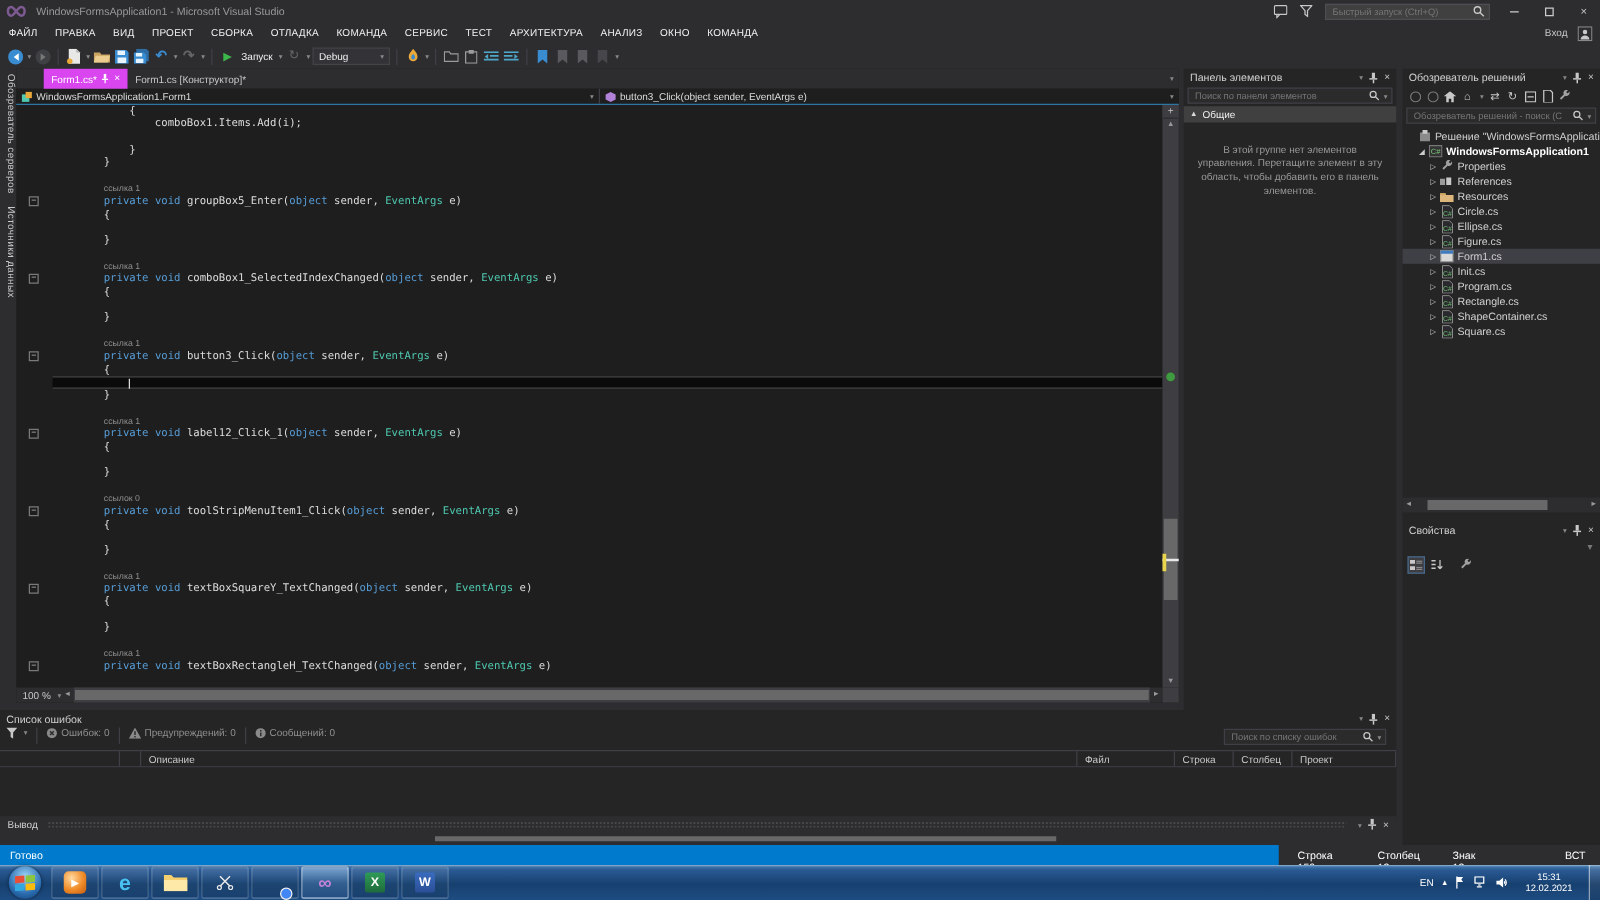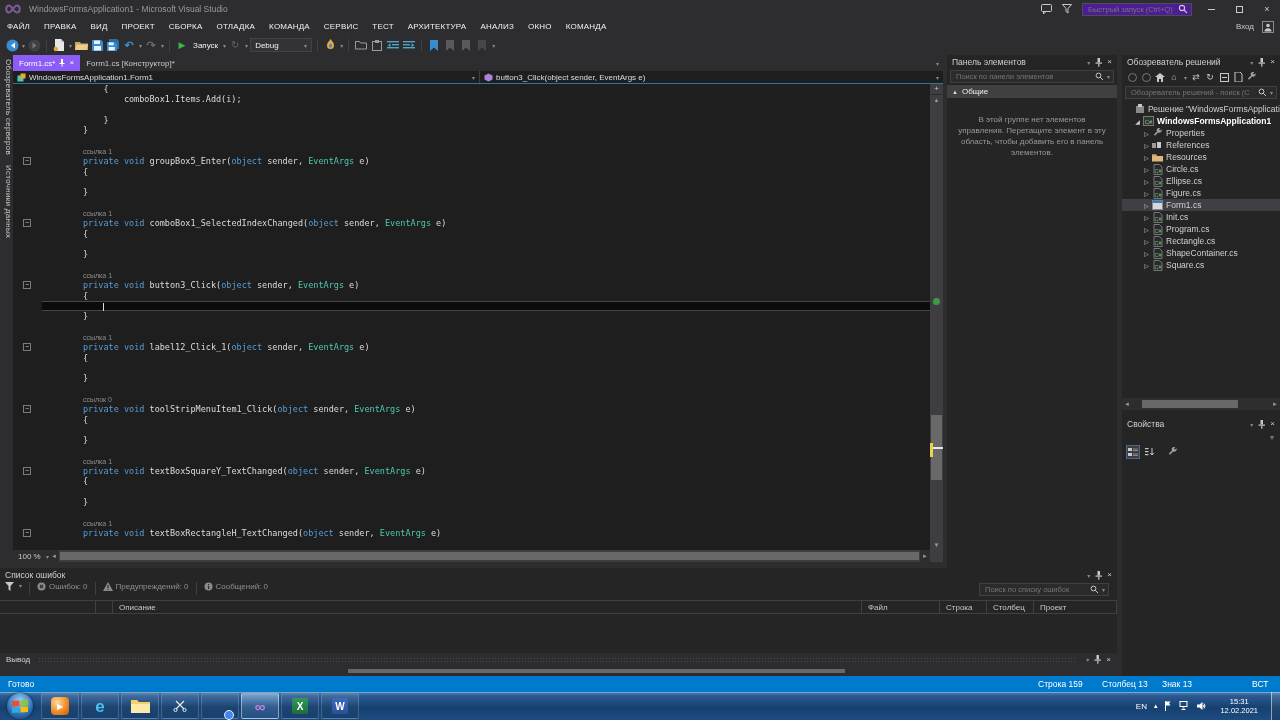--- a/index.html
+++ b/index.html
@@ -6,21 +6,21 @@
   *{box-sizing:border-box;}
   .root{position:relative;width:1280px;height:720px;background:#2D2D30;overflow:hidden;
         font-family:"Liberation Sans",sans-serif;color:#D0D0D0;font-size:8px;}
   svg{display:block;}
   .gx{color:#C8C8C8;font-size:8px;line-height:1;}
   
   .titlebar{position:absolute;left:0;top:0;right:0;height:18px;display:flex;align-items:center;}
   .vslogo{margin-left:5px;}
   .title-text{color:#999;font-size:8.5px;margin-left:8px;}
   .tb-right{margin-left:auto;display:flex;align-items:center;gap:10px;margin-right:4px;}
-  .quicklaunch{width:110px;height:13px;border:1px solid #4D4D52;background:#4c1d95;display:flex;align-items:center;padding:0 3px;}
+  .quicklaunch{width:132px;height:13px;border:1px solid #4D4D52;background:#404040;display:flex;align-items:center;padding:0 3px;}
   .quicklaunch input{flex:1;background:transparent;border:0;outline:none;color:#8A8A8A;font-size:7.5px;font-family:inherit;min-width:0;}
   .winbtn{width:18px;height:12px;display:flex;align-items:center;justify-content:center;color:#CCC;font-size:9px;line-height:1;}
   .minglyph{display:inline-block;width:7px;height:0;border-bottom:1px solid #CCC;}
   .restglyph{position:relative;display:inline-block;width:7px;height:7px;border:1px solid #CCC;}
   
   .menubar{position:absolute;left:0;top:18px;right:0;height:17px;display:flex;align-items:center;color:#F1F1F1;}
   .mi{padding:0 7px;font-size:8px;letter-spacing:.2px;}
   .menu-right{margin-left:auto;display:flex;align-items:center;gap:8px;margin-right:6px;color:#C8C8C8;}
   
   .vstoolbar{position:absolute;left:0;top:35px;right:0;height:20px;display:flex;align-items:center;gap:2px;padding-left:5px;}
@@ -33,21 +33,21 @@
   .refr{color:#666;font-size:10px;line-height:1;}
   .runlabel{color:#F1F1F1;font-size:8px;margin:0 2px;}
   .combo{width:62px;height:14px;background:#333337;border:1px solid #434346;color:#F1F1F1;display:flex;align-items:center;justify-content:space-between;padding:0 4px;font-size:8px;}
   
   .side-tabs{position:absolute;left:0;top:55px;width:13px;height:507px;background:#2D2D30;display:flex;flex-direction:column;gap:10px;padding-top:4px;}
   .vtab{writing-mode:vertical-rl;font-size:8px;color:#C8C8C8;letter-spacing:.3px;margin-left:2px;}
   
   .editor{position:absolute;left:13px;top:55px;width:930px;height:507px;background:#1E1E1E;}
   .tabrow{height:16px;background:#2D2D30;display:flex;align-items:stretch;}
   .tab{display:flex;align-items:center;padding:0 6px;font-size:8px;gap:4px;color:#C8C8C8;}
-  .tab.active{background:#8b5cf6;color:#FFF;}
+  .tab.active{background:#d946ef;color:#FFF;margin-left:22px;}
   .tab.active .gx{color:#FFF;}
   .tabrow-dd{margin-left:auto;display:flex;align-items:center;padding-right:4px;}
   .navbar{height:13px;background:#1E1E1E;border-bottom:1px solid #2E75A3;display:flex;}
   .navcombo{display:flex;align-items:center;padding:0 4px;color:#DCDCDC;font-size:8px;gap:3px;overflow:hidden;white-space:nowrap;}
   .navcombo1{width:466px;}
   .navcombo2{flex:1;border-left:1px solid #3F3F46;}
   .nav-dd{margin-left:auto;color:#888;font-size:6px;}
   .codewrap{position:absolute;left:0;top:29px;right:13px;bottom:12px;overflow:hidden;}
   .cline{height:10.34px;display:flex;white-space:pre;font-family:"DejaVu Sans Mono",monospace;font-size:8.5px;line-height:10.34px;}
   .gut{flex:0 0 29px;position:relative;}
@@ -105,21 +105,21 @@
   .elsearch{margin-left:auto;width:130px;}
   .elcols{height:14px;display:flex;border-top:1px solid #3F3F46;border-bottom:1px solid #3F3F46;background:#252526;}
   .elcol{border-right:1px solid #3F3F46;padding:2px 6px 0;font-size:8px;color:#C8C8C8;overflow:hidden;white-space:nowrap;}
   .elbody{position:absolute;left:0;right:0;top:46px;bottom:0;background:#252526;}
   
   .outputbar{position:absolute;left:0;top:653px;width:1117px;height:23px;background:#2D2D30;}
   .obheader{height:13px;display:flex;align-items:center;padding:0 6px;}
   .obdots{flex:1;height:5px;margin:0 8px;background-image:radial-gradient(#4A4A4E 0.8px,transparent 0.8px);background-size:3px 3px;}
   .obbar{position:absolute;left:348px;top:16px;width:497px;height:4px;background:#686868;}
   
-  .statusbar{position:absolute;left:0;top:676px;width:1280px;height:16px;background:#007ACC;color:#FFF;font-size:8.5px;}
+  .statusbar{position:absolute;left:0;top:676px;width:1023px;height:16px;background:#007ACC;color:#FFF;font-size:8.5px;}
   .sb-left{position:absolute;left:8px;top:3px;}
   .sb-f1{position:absolute;left:1038px;top:3px;} .sb-f2{position:absolute;left:1102px;top:3px;}
   .sb-f3{position:absolute;left:1162px;top:3px;} .sb-f4{position:absolute;left:1252px;top:3px;}
   
   .taskbar{position:absolute;left:0;top:692px;width:1280px;height:28px;display:flex;align-items:center;
     background:linear-gradient(#4a82b4 0%,#2a5a94 14%,#16406f 55%,#1e4c82 100%);box-shadow:inset 0 1px rgba(255,255,255,.3);}
   .orb{width:26px;height:26px;border-radius:50%;margin:0 7px;display:flex;align-items:center;justify-content:center;
     background:radial-gradient(circle at 50% 32%,#9ed6f8,#2a6cb0 62%,#123f74);box-shadow:0 0 3px rgba(0,0,0,.6);}
   .tbtn{width:38px;height:26px;margin:0 1px;border:1px solid rgba(255,255,255,.18);border-radius:2px;display:flex;align-items:center;justify-content:center;
     background:linear-gradient(rgba(255,255,255,.12),rgba(255,255,255,.04) 45%,rgba(0,0,0,.12));}

